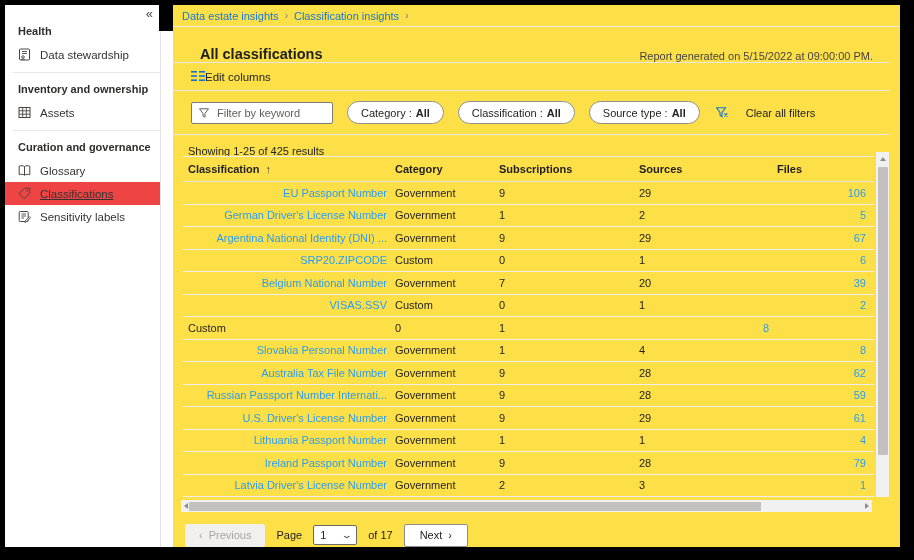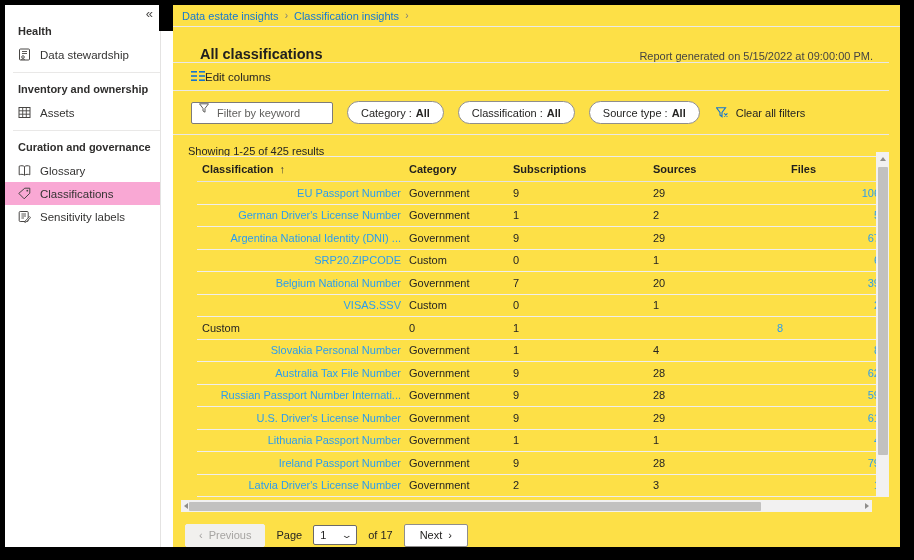--- a/index.html
+++ b/index.html
@@ -8,21 +8,21 @@
   .canvas{position:absolute;left:5px;top:5px;width:895px;height:542px;background:#fff;}
   .notch{position:absolute;left:154px;top:-5px;width:14px;height:31px;background:#000;}
 
   
   .sidebar{position:absolute;left:0;top:0;width:156px;height:100%;box-sizing:border-box;
            border-right:1px solid #e4e3e2;background:#fff;padding-top:16px;}
   .collapse{position:absolute;top:2px;right:7px;font-size:13px;color:#494847;cursor:pointer;line-height:14px;}
   .side-heading{font-size:11px;font-weight:bold;color:#2f2e2d;padding:0 0 6px 13px;margin-top:4px;}
   .side-item{height:23px;display:flex;align-items:center;gap:9px;padding-left:13px;
              font-size:11.5px;color:#343332;cursor:pointer;}
-  .side-item.selected{background:#f9a8d4;}
+  .side-item.selected{background:#ef4444;text-decoration:underline;}
   .side-item svg{flex:0 0 auto;}
   .side-div{height:1px;background:#e9e8e7;margin:6px 0 10px 8px;}
 
   
   .main{position:absolute;left:168px;top:0;right:0;bottom:0;background:#fde047;}
   .breadcrumb{height:21px;border-bottom:1px solid #eaeaea;display:flex;align-items:center;
               padding-left:9px;font-size:11px;}
   .crumb{color:#1478d2;cursor:pointer;}
   .crumb-sep{color:#7a7a7a;margin:0 6px;font-size:10px;}
 
@@ -30,34 +30,34 @@
              display:flex;align-items:flex-end;justify-content:space-between;
              padding-left:27px;box-sizing:border-box;}
   .page-title{font-size:14.5px;font-weight:bold;color:#21201f;}
   .report-note{font-size:11px;color:#454442;padding-right:16px;}
 
   .edit-row{height:27px;border-bottom:1px solid #e9e8e7;margin-right:11px;display:flex;
             align-items:center;padding-left:18px;font-size:11.5px;color:#252423;cursor:pointer;}
 
   .filter-row{height:43px;border-bottom:1px solid #e9e8e7;margin-right:11px;display:flex;
               align-items:center;padding-left:18px;gap:14px;}
-  .kw-box{display:flex;gap:6px;border:1px solid #7d7b79;border-radius:2px;
+  .kw-box{display:flex;align-items:center;gap:6px;border:1px solid #7d7b79;border-radius:2px;
           height:20px;width:126px;padding:0 7px;background:#fff;}
   .kw-box input{border:none;outline:none;width:100%;font-size:11px;font-family:"Liberation Sans",sans-serif;
                 color:#252423;background:transparent;}
   .kw-box input::placeholder{color:#5f5e5c;}
   .pill{border:1px solid #908e8c;border-radius:12px;height:21px;display:flex;align-items:center;
         padding:0 13px;font-size:11px;color:#252423;cursor:pointer;background:#fff;white-space:nowrap;}
   .pill b{margin-left:4px;}
-  .clear-filters{display:flex;align-items:center;gap:8px;font-size:11px;color:#252423;cursor:pointer;margin-left:2px;}
+  .clear-filters{display:flex;align-items:center;gap:18px;font-size:11px;color:#252423;cursor:pointer;margin-left:2px;}
 
   .showing{font-size:11px;color:#252423;padding:10px 0 0 15px;height:19px;}
 
   
-  .table-wrap{position:absolute;left:192px;top:151px;width:691px;}
+  .table-wrap{position:absolute;left:178px;top:151px;width:691px;}
   .trow{display:grid;grid-template-columns:207px 104px 140px 138px 1fr;align-items:center;
         padding-left:5px;box-sizing:border-box;}
   .thead{height:26px;border-top:1px solid #ececec;border-bottom:1px solid #e4e3e2;
          font-size:11px;font-weight:bold;color:#201f1e;}
   .sort-arrow{font-weight:normal;margin-left:6px;color:#3b3a39;}
   .tbody .trow{height:22.5px;border-bottom:1px solid #efeeed;font-size:11px;color:#252423;}
   .cell-link{color:#2b9df0;cursor:pointer;white-space:nowrap;overflow:hidden;text-overflow:ellipsis;padding-right:8px;text-align:right;}
 
   
   .vscroll{position:absolute;left:871px;top:147px;width:13px;height:345px;background:#f2f1f1;}

